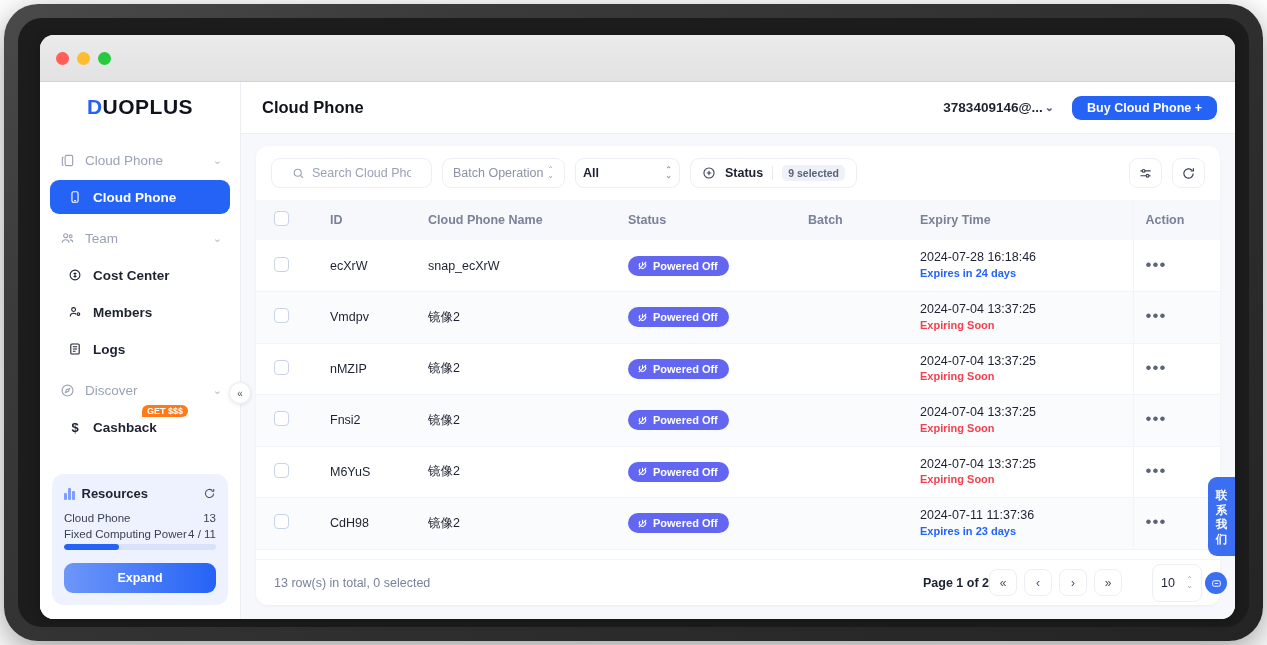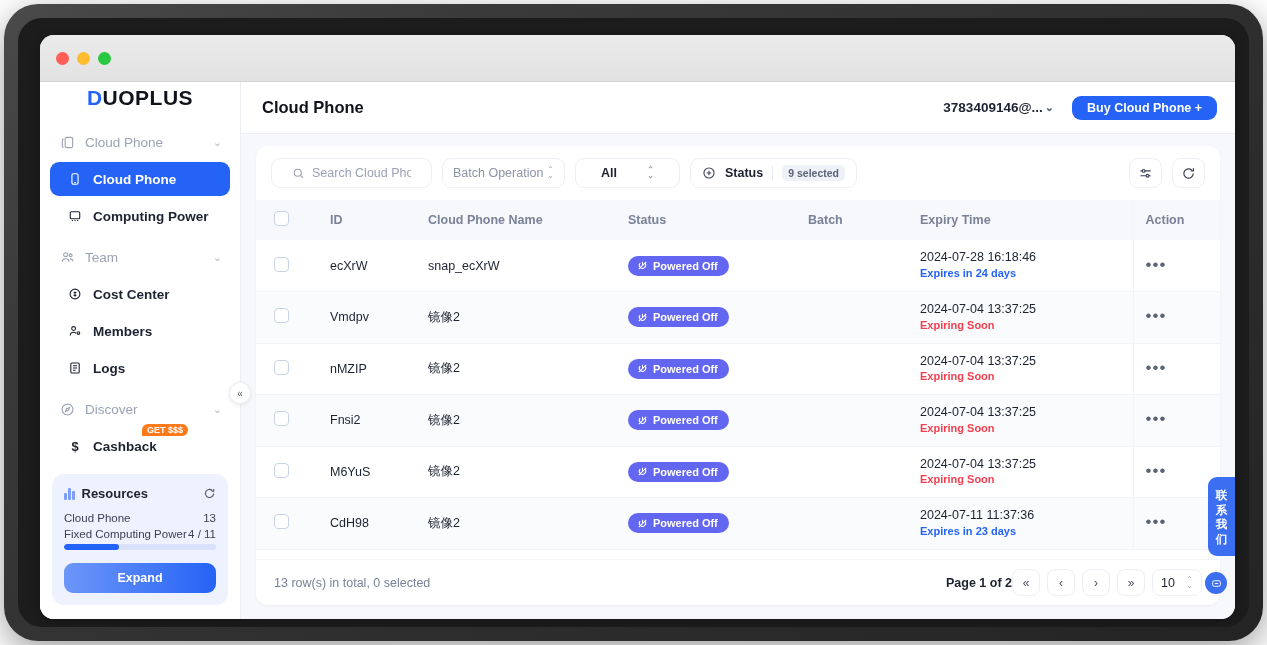--- a/index.html
+++ b/index.html
@@ -235,21 +235,21 @@
   #search-input {
     border: none; outline: none;
     background: transparent;
     font-size: 12.5px;
     color: #1d2230;
     font-family: "Liberation Sans", sans-serif;
     width: 100%;
   }
   #search-input::placeholder { color: #9aa2b4; }
   #batch-op { width: 123px; padding: 0 10px; justify-content: space-between; }
-  #filter-all { width: 105px; padding: 0 25px; justify-content: space-between; color: #1d2230; font-weight: 600; }
+  #filter-all { width: 105px; padding: 0 7px; justify-content: space-between; color: #1d2230; font-weight: 600; }
   .stepper { display: flex; flex-direction: column; line-height: 6px; font-size: 8px; color: #9aa2b4; }
   #status-filter { padding: 0 11px; gap: 9px; color: #1d2230; font-weight: 600; }
   #status-filter .divider { width: 1px; height: 14px; background: #e6e9f0; }
   #status-filter .count {
     background: #eef1f7; color: #5b6377;
     font-size: 10.5px; font-weight: 600;
     border-radius: 5px; padding: 2px 6px;
   }
   .spacer { flex: 1; }
   .icon-btn {
@@ -322,27 +322,28 @@
     width: 28px; height: 27px;
     border: 1px solid #eceef3;
     border-radius: 8px;
     background: #fff;
     display: flex; align-items: center; justify-content: center;
     font-size: 12px; color: #4a5163;
     cursor: pointer;
     margin-right: 7px;
   }
   #page-size {
-    width: 50px; height: 27px;
+    width: 50px; height: 38px;
     border: 1px solid #eceef3;
     border-radius: 8px;
     display: flex; align-items: center; justify-content: space-between;
     padding: 8px 8px;
     font-size: 12.5px; color: #1d2230;
     cursor: pointer;
+    margin-left: 23px;
   }
 
   
   #contact-widget {
     position: absolute;
     right: 0; top: 395px;
     width: 27px;
     background: #3b6ef0;
     border-radius: 9px 0 0 9px;
     color: #fff;
@@ -408,29 +409,20 @@
           <div class="nav-item active">
             <span class="nicon">
               <svg width="14" height="14" viewBox="0 0 16 16" fill="none" stroke="#ffffff" stroke-width="1.3">
                 <rect x="4.5" y="2" width="7" height="12" rx="1.6"></rect>
                 <path d="M7 12.2h2"></path>
               </svg>
             </span>
             <span>Cloud Phone</span>
           </div>
 
-          <div class="nav-item">
-            <span class="nicon">
-              <svg width="14" height="14" viewBox="0 0 16 16" fill="none" stroke="#1d2230" stroke-width="1.25">
-                <rect x="2.6" y="3.2" width="10.8" height="8" rx="1.3"></rect>
-                <path d="M5 12.6v1M8 12.6v1M11 12.6v1"></path>
-              </svg>
-            </span>
-            <span>Computing Power</span>
-          </div>
 
           <div class="nav-group" style="margin-top:8px;">
             <span class="gicon">
               <svg width="15" height="15" viewBox="0 0 16 16" fill="none" stroke="#9aa2b4" stroke-width="1.2">
                 <circle cx="6" cy="5" r="2.1"></circle>
                 <path d="M2.4 12.6c0-2 1.6-3.3 3.6-3.3s3.6 1.3 3.6 3.3"></path>
                 <circle cx="11.4" cy="5.6" r="1.5"></circle>
                 <path d="M10.6 9.5c1.7 0 3 1 3 2.6"></path>
               </svg>
             </span>

